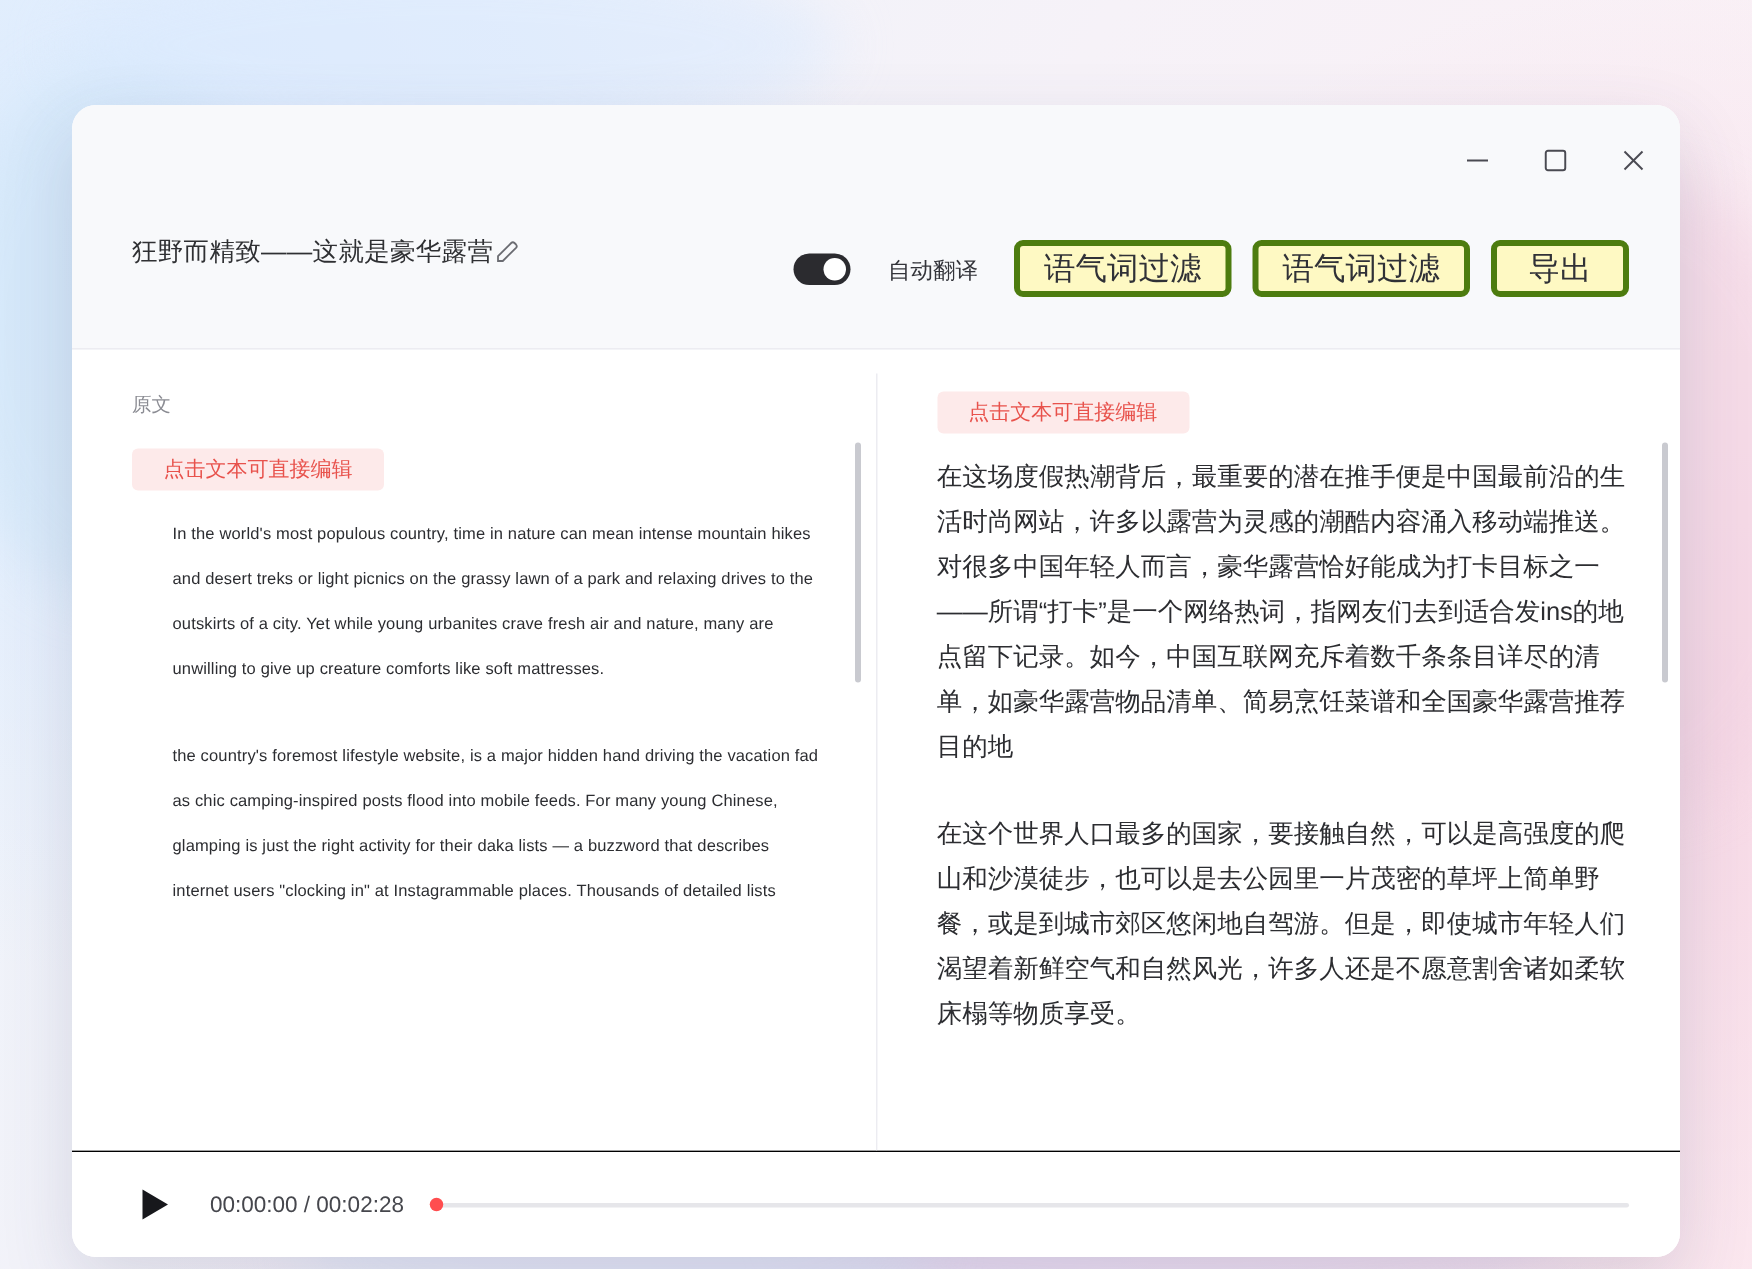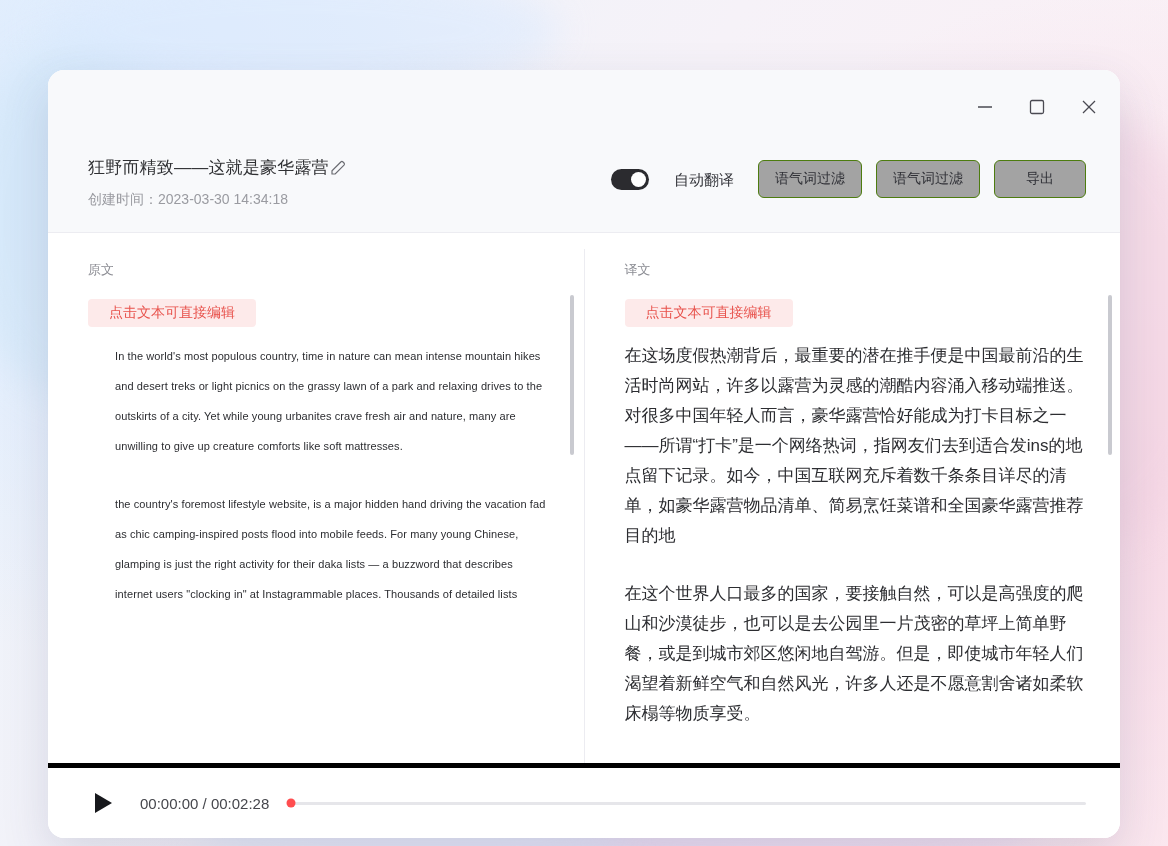--- a/index.html
+++ b/index.html
@@ -136,25 +136,25 @@
     left: 20px;
   }
   .toggle-label {
     font-size: 15px;
     color: #33343a;
   }
   .hbtn {
     min-width: 92px;
     height: 38px;
     padding: 0 16px;
-    border: 1px solid #4d7c0f;
+    border: 4px solid #4d7c0f;
     border-radius: 6px;
-    background: #a3a3a3;
+    background: #fef9c3;
     color: #303137;
-    font-size: 14px;
+    font-size: 21px;
     font-family: "Liberation Sans", sans-serif;
     cursor: pointer;
     display: flex;
     align-items: center;
     justify-content: center;
   }
 
   
   .body {
     flex: 1;
@@ -223,21 +223,21 @@
     bottom: 0;
     height: 34px;
     background: linear-gradient(to bottom, rgba(255,255,255,0), #ffffff 70%);
     pointer-events: none;
   }
 
   
   .player {
     height: 70px;
     flex: none;
-    border-top: 5px solid #000000;
+    border-top: 1px solid #000000;
     display: flex;
     align-items: center;
     padding: 0 34px 0 40px;
     gap: 22px;
     background: #fff;
   }
   .play-btn {
     width: 30px;
     height: 30px;
     display: flex;
@@ -304,21 +304,20 @@
 
       <div class="doc-title-wrap">
         <div class="doc-title-row">
           <div class="doc-title">狂野而精致——这就是豪华露营</div>
           <span class="edit-icon">
             <svg width="18" height="18" viewBox="0 0 18 18" fill="none" stroke="currentColor" stroke-width="1.2">
               <path d="M3 15h3.2L15 6.2a1.6 1.6 0 0 0 0-2.2l-1-1a1.6 1.6 0 0 0-2.2 0L3 11.8V15z"></path>
             </svg>
           </span>
         </div>
-        <div class="doc-sub">创建时间：2023-03-30 14:34:18</div>
       </div>
 
       <div class="header-actions">
         <div class="toggle-wrap">
           <div class="toggle">
             <div class="knob"></div>
           </div>
           <div class="toggle-label">自动翻译</div>
         </div>
         <button class="hbtn">语气词过滤</button>
@@ -336,21 +335,20 @@
           <p>In the world's most populous country, time in nature can mean intense mountain hikes and desert treks or light picnics on the grassy lawn of a park and relaxing drives to the outskirts of a city. Yet while young urbanites crave fresh air and nature, many are unwilling to give up creature comforts like soft mattresses.</p>
           <p>the country's foremost lifestyle website, is a major hidden hand driving the vacation fad as chic camping-inspired posts flood into mobile feeds. For many young Chinese, glamping is just the right activity for their daka lists — a buzzword that describes internet users "clocking in" at Instagrammable places. Thousands of detailed lists</p>
         </div>
         <div class="scrollbar"></div>
         <div class="fade"></div>
       </div>
 
       <div class="divider"></div>
 
       <div class="pane tgt">
-        <div class="pane-title">译文</div>
         <div class="hint">点击文本可直接编辑</div>
         <div class="text-col">
           <p>在这场度假热潮背后，最重要的潜在推手便是中国最前沿的生活时尚网站，许多以露营为灵感的潮酷内容涌入移动端推送。对很多中国年轻人而言，豪华露营恰好能成为打卡目标之一——所谓“打卡”是一个网络热词，指网友们去到适合发ins的地点留下记录。如今，中国互联网充斥着数千条条目详尽的清单，如豪华露营物品清单、简易烹饪菜谱和全国豪华露营推荐目的地</p>
           <p>在这个世界人口最多的国家，要接触自然，可以是高强度的爬山和沙漠徒步，也可以是去公园里一片茂密的草坪上简单野餐，或是到城市郊区悠闲地自驾游。但是，即使城市年轻人们渴望着新鲜空气和自然风光，许多人还是不愿意割舍诸如柔软床榻等物质享受。</p>
         </div>
         <div class="scrollbar"></div>
         <div class="fade"></div>
       </div>
     </div>
 

